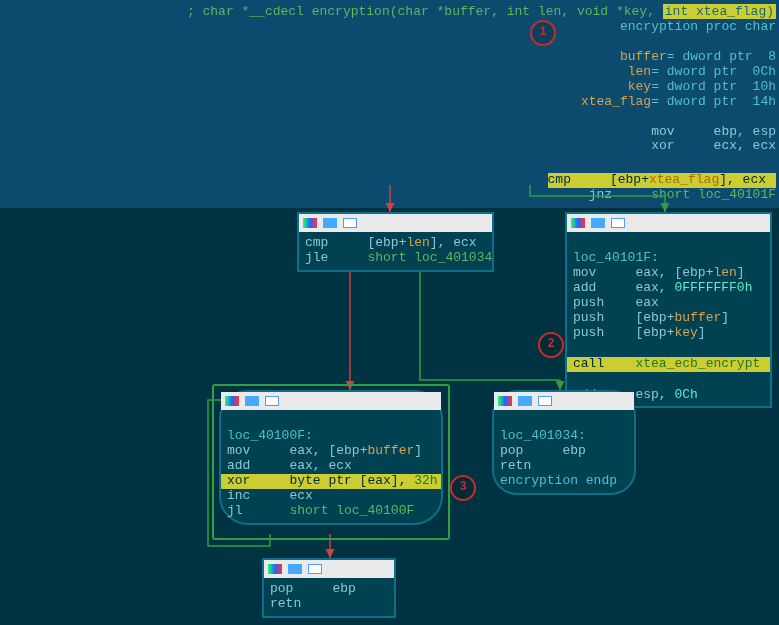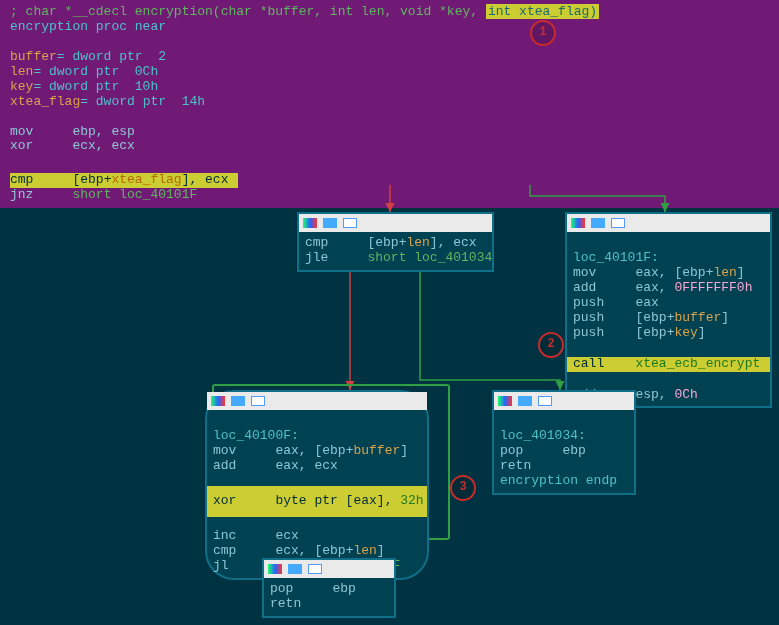--- a/index.html
+++ b/index.html
@@ -9,24 +9,25 @@
     font-family: "Consolas", "Courier New", monospace;
     font-size: 13px;
     line-height: 1.15;
     color: #8ec7d4;
     width: 779px;
     height: 625px;
     position: relative;
     overflow: hidden;
   }
   .top-block {
-    background: #701a75;
+    background: #0c4a6e;
     padding: 5px 3px 5px 10px;
     width: 779px;
     box-sizing: border-box;
+    text-align: right;
   }
   .node {
     position: absolute;
     border: 2px solid #0f6e88;
     background: #004152;
   }
   .node-header {
     background: #eaeaea;
     height: 14px;
     padding: 2px 4px;
@@ -40,21 +41,21 @@
   .ico {
     width: 14px;
     height: 10px;
     display: inline-block;
   }
   .ico1 { background: linear-gradient(90deg,#2f6,#26f,#f33); }
   .ico2 { background: #4af; }
   .ico3 { background: #fff; border:1px solid #59f; box-sizing:border-box;}
   .kw-label { color: #4fc1c9; }
   .var { color: #d9a24d; }
-  .num { color: #f9a8d4; }
+  .num { color: #5eead4; }
   .str { color: #5fb65f; }
   .func { color: #5fb65f; }
   .hl-yellow { background: #cccc33; color:#002b36;margin-top:19px; }
   .hl-yellow .var { color:#b36b00; }
   .comment { color: #5fb65f; }
   .highlight-param {
     background: #cccc33;
     color: #1a6a6a;
     padding: 0 2px;
   }
@@ -84,23 +85,23 @@
     border: 2px solid #2f9e44;
     border-radius: 3px;
   }
   pre { margin:0; font-family: inherit; white-space: pre; }
 </style>
 </head>
 <body>
 
 <div class="top-block">
 <pre><span class="comment">; char *__cdecl encryption(char *buffer, int len, void *key, </span><span class="highlight-param">int xtea_flag)</span></pre>
-<pre class="kw-label">encryption proc near</pre>
-<pre> </pre>
-<pre><span class="var">buffer</span><span class="kw-label">= dword ptr  2</span></pre>
+<pre class="kw-label">encryption proc char</pre>
+<pre> </pre>
+<pre><span class="var">buffer</span><span class="kw-label">= dword ptr  8</span></pre>
 <pre><span class="var">len</span><span class="kw-label">= dword ptr  0Ch</span></pre>
 <pre><span class="var">key</span><span class="kw-label">= dword ptr  10h</span></pre>
 <pre><span class="var">xtea_flag</span><span class="kw-label">= dword ptr  14h</span></pre>
 <pre> </pre>
 <pre><span>mov</span>     <span>ebp, esp</span></pre>
 <pre><span>xor</span>     <span>ecx, ecx</span></pre>
 <pre class="hl-yellow" style="display:inline-block;padding-right:10px"><span>cmp</span>     <span>[ebp+</span><span class="var">xtea_flag</span><span>], ecx</span></pre>
 <pre><span>jnz</span>     <span class="str">short loc_40101F</span></pre>
 </div>
 
@@ -158,39 +159,38 @@
 <pre><span>push</span>    <span>eax</span></pre>
 <pre><span>push</span>    <span>[ebp+</span><span class="var">buffer</span><span>]</span></pre>
 <pre><span>push</span>    <span>[ebp+</span><span class="var">key</span><span>]</span></pre>
 <pre class="hl-yellow" style="margin:16px -6px; padding:0 6px;"><span>call</span>    <span class="func" style="color:#1f7a1f">xtea_ecb_encrypt</span></pre>
 <pre><span>add</span>     esp, <span class="num">0Ch</span></pre>
   </div>
 </div>
 
 <div class="green-outline" style="left:212px; top:384px; width:234px; height:152px;"></div>
 
-<div class="node" style="left:205px; top:390px; width:220px;border-radius:29px;">
+<div class="node" style="left:219px; top:390px; width:220px;border-radius:29px;">
   <div class="node-header">
     <span class="ico ico1"></span>
     <span class="ico ico2"></span>
     <span class="ico ico3"></span>
   </div>
   <div class="node-body">
 <pre> </pre>
 <pre class="kw-label">loc_40100F:</pre>
 <pre><span>mov</span>     <span>eax, [ebp+</span><span class="var">buffer</span><span>]</span></pre>
 <pre><span>add</span>     <span>eax, ecx</span></pre>
-<pre class="hl-yellow" style="margin:12px -6px; padding:8px 6px;"><span>xor</span>     byte ptr [eax], <span style="color:#1f7a1f">32h</span></pre>
+<pre class="hl-yellow" style="margin:0 -6px; padding:0 6px;"><span>xor</span>     byte ptr [eax], <span style="color:#1f7a1f">32h</span></pre>
 <pre><span>inc</span>     <span>ecx</span></pre>
-<pre><span>cmp</span>     <span>ecx, [ebp+</span><span class="var">len</span><span>]</span></pre>
 <pre><span>jl</span>      <span class="str">short loc_40100F</span></pre>
   </div>
 </div>
 
-<div class="node" style="left:492px; top:390px; width:140px;">
+<div class="node" style="left:492px; top:390px; width:140px;border-radius:25px;">
   <div class="node-header">
     <span class="ico ico1"></span>
     <span class="ico ico2"></span>
     <span class="ico ico3"></span>
   </div>
   <div class="node-body">
 <pre> </pre>
 <pre class="kw-label">loc_401034:</pre>
 <pre><span>pop</span>     <span>ebp</span></pre>
 <pre><span>retn</span></pre>

